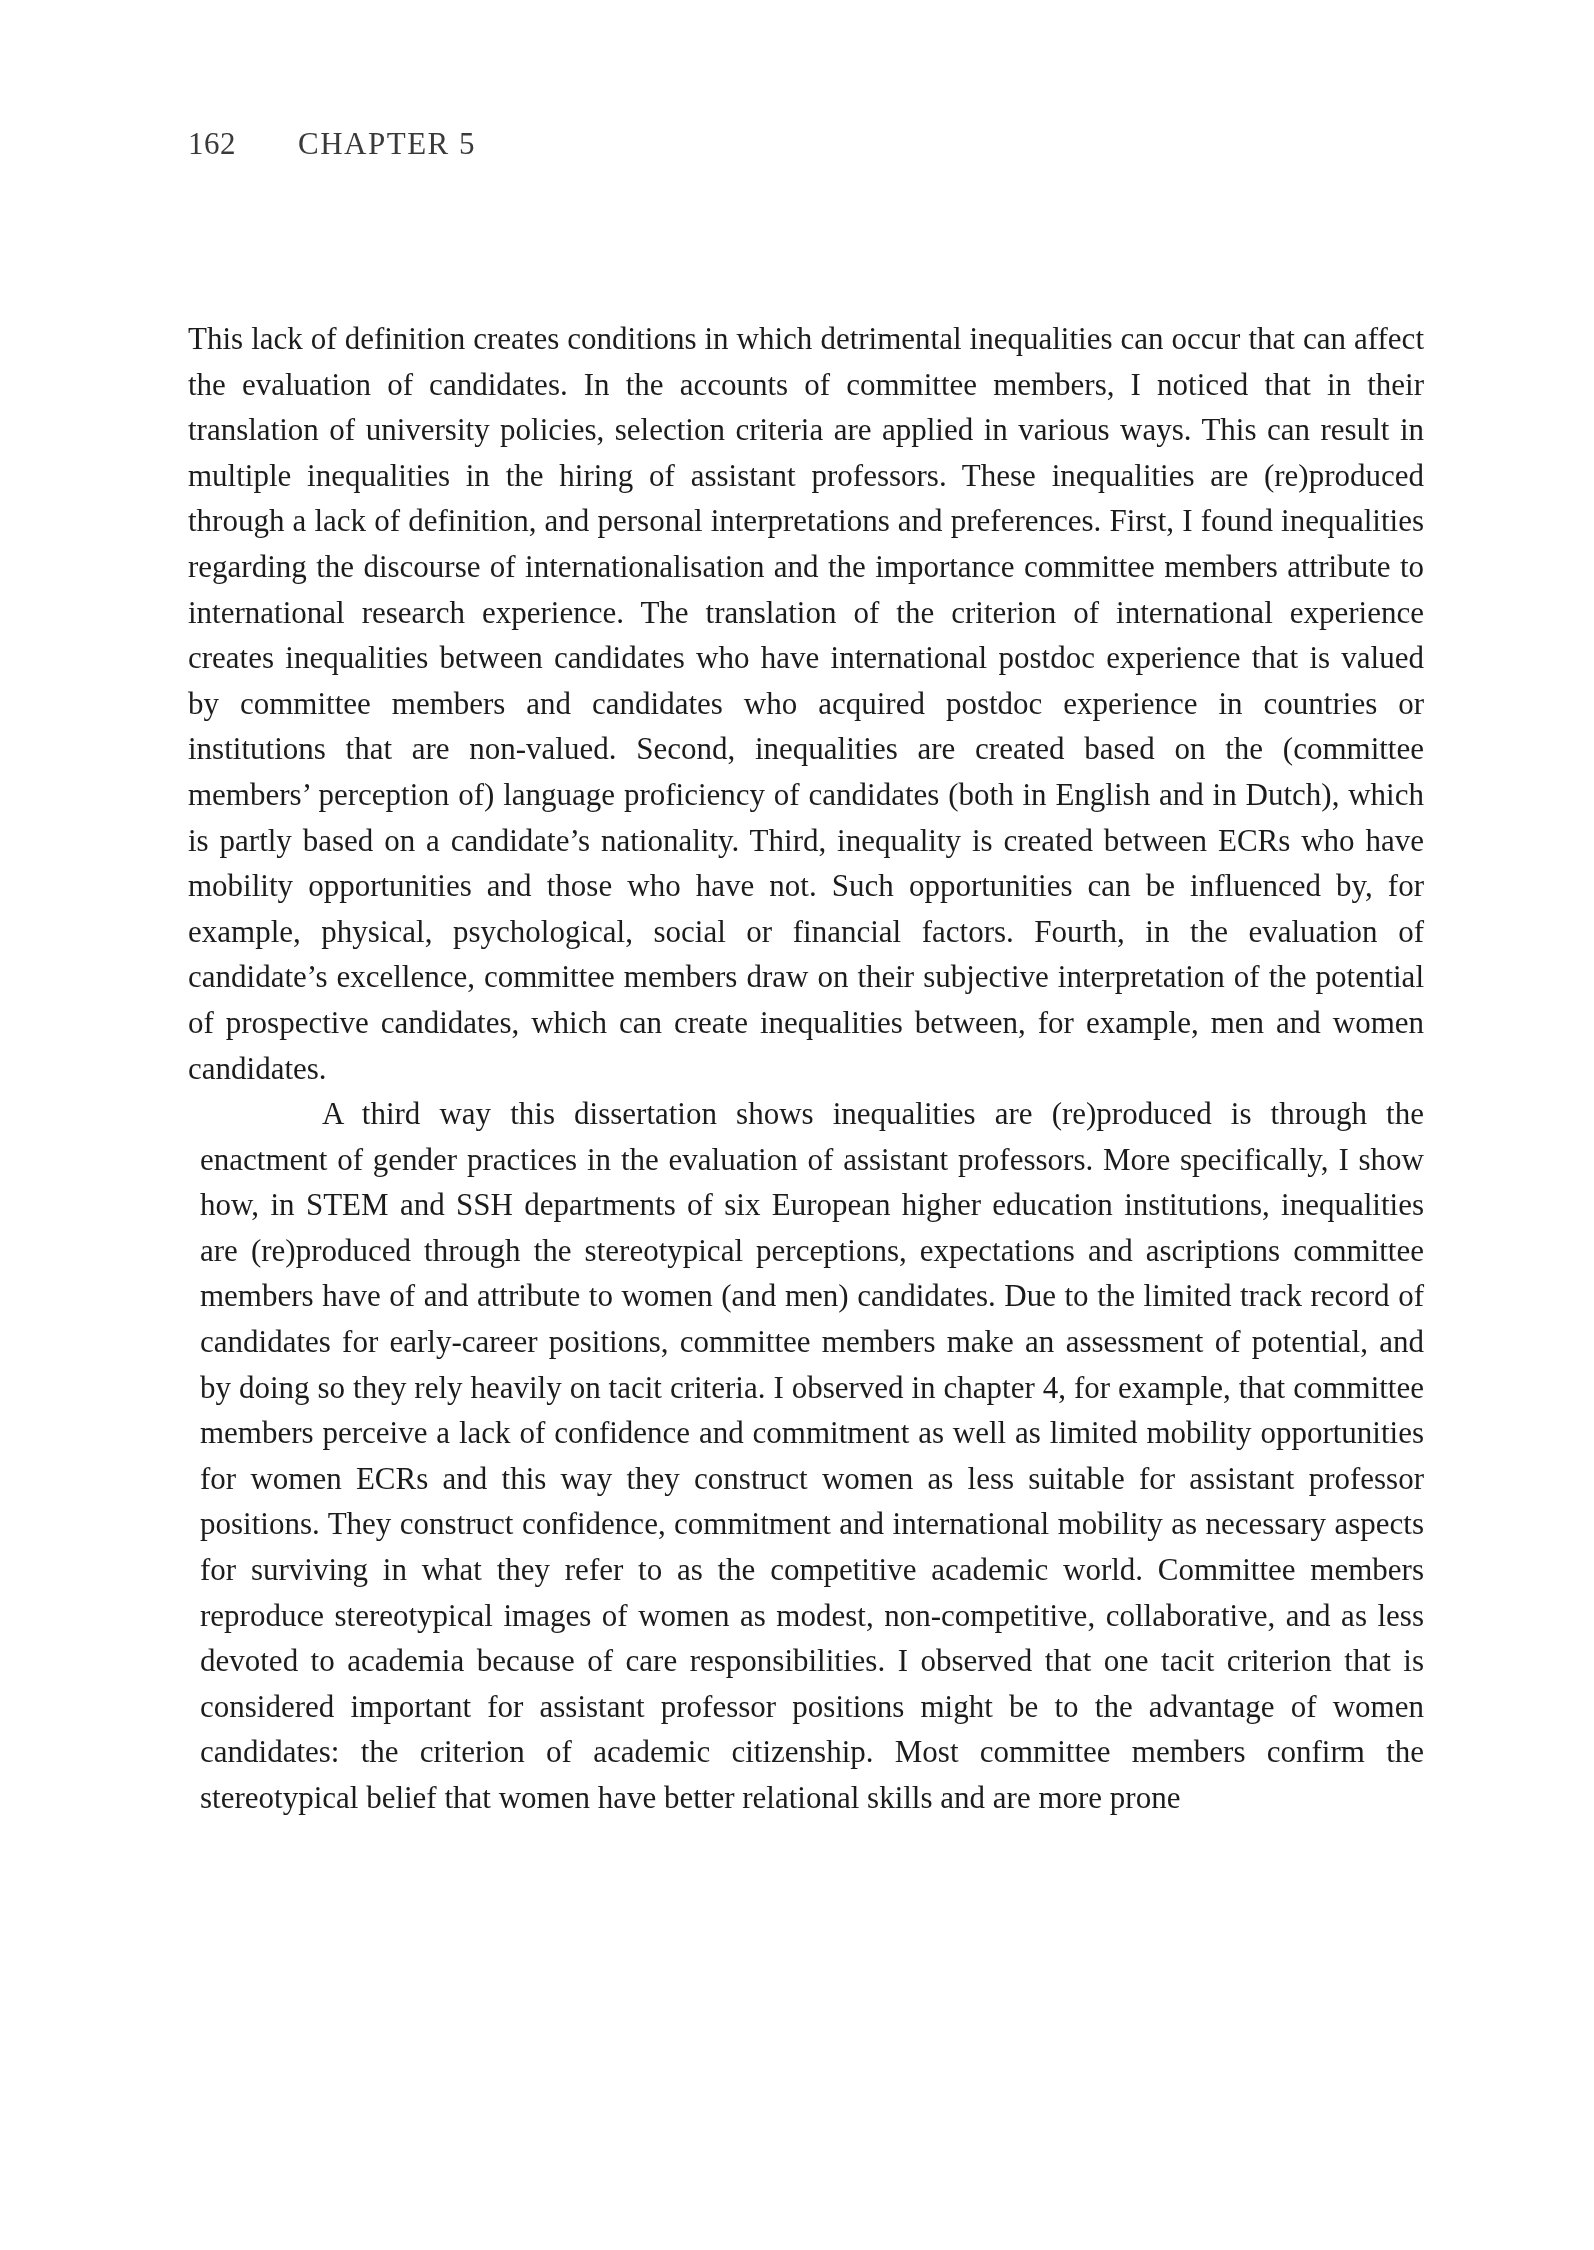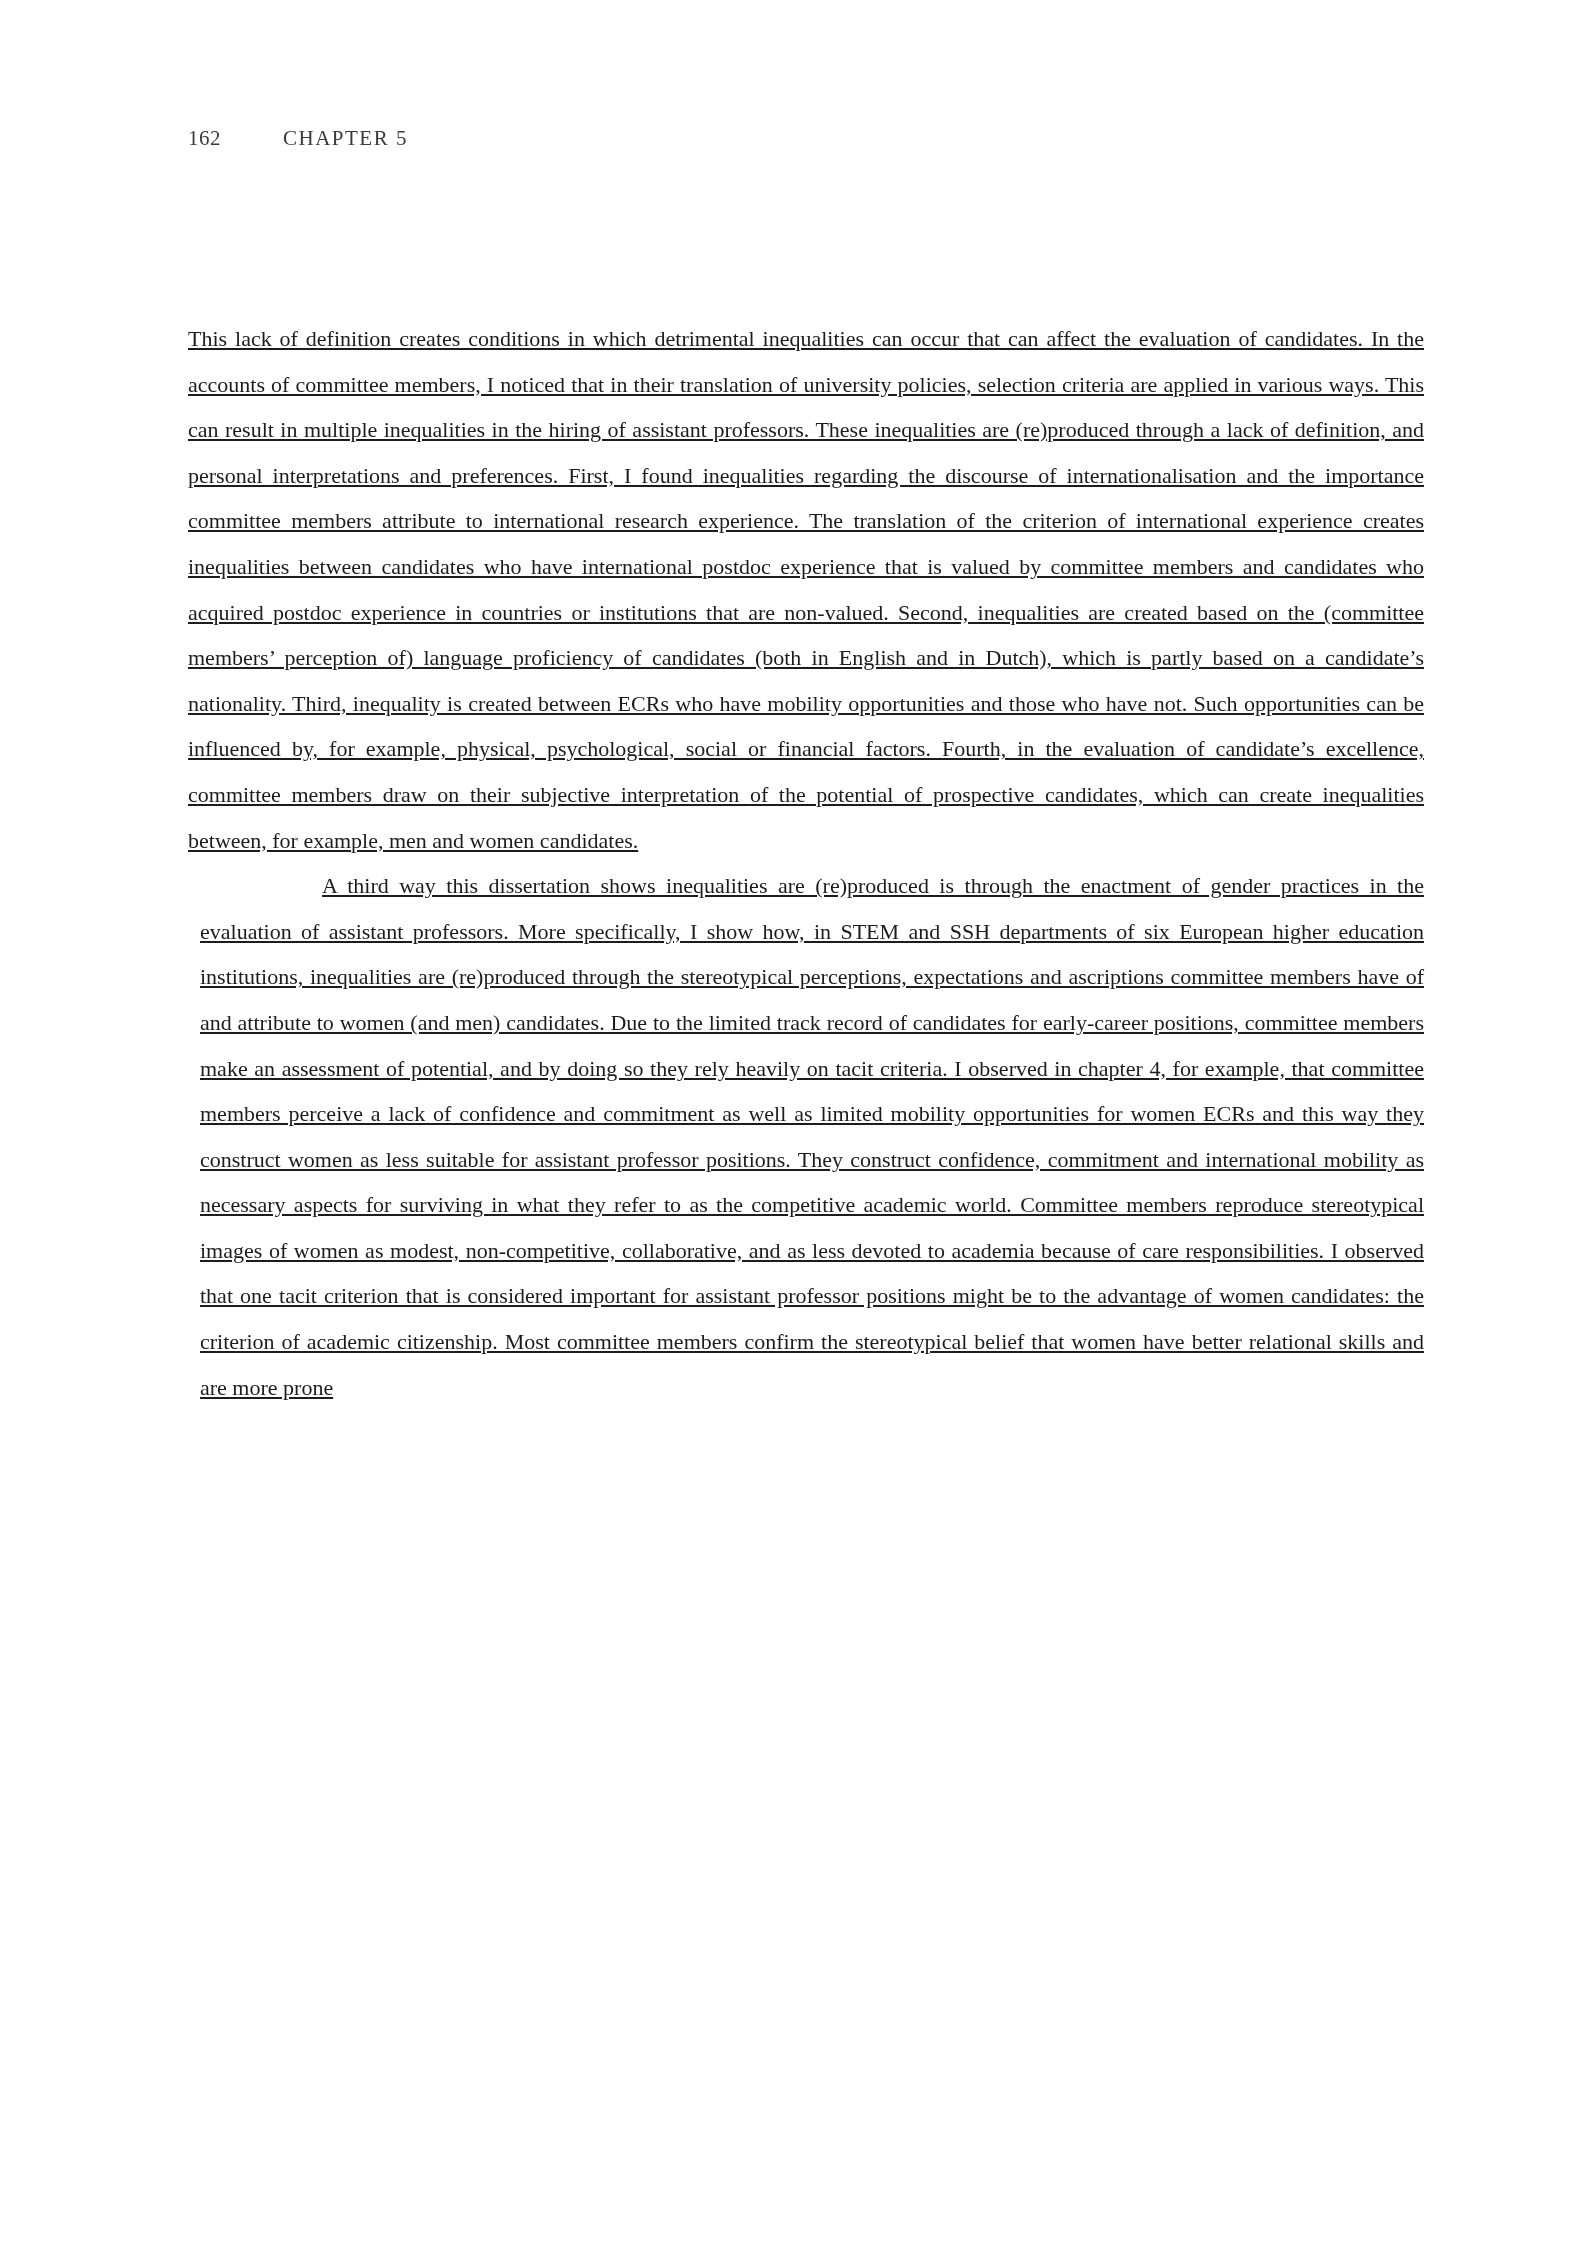--- a/index.html
+++ b/index.html
@@ -17,45 +17,44 @@
     color: #1c1c1c;
     overflow: hidden;
   }
 
   .running-header {
     position: absolute;
     top: 126px;
     left: 188px;
     display: flex;
     align-items: center;
-    font-size: 21px;
+    font-size: 31px;
     color: #3a3a3a;
   }
 
   .page-number {
     font-weight: normal;
     letter-spacing: 0.5px;
   }
 
   .chapter-label {
     margin-left: 62px;
     letter-spacing: 1.5px;
     font-variant: normal;
   }
 
   .text-block {
     position: absolute;
     top: 316px;
     left: 188px;
     width: 1236px;
-    font-size: 22px;
+    font-size: 31px;
     line-height: 45.6px;
     text-align: justify;
     color: #1c1c1c;
-    text-decoration: underline;
   }
 
   .paragraph {
     margin: 0;
   }
 
   .paragraph.indented {
     text-indent: 122px;
     margin-left: 12px;
   }

